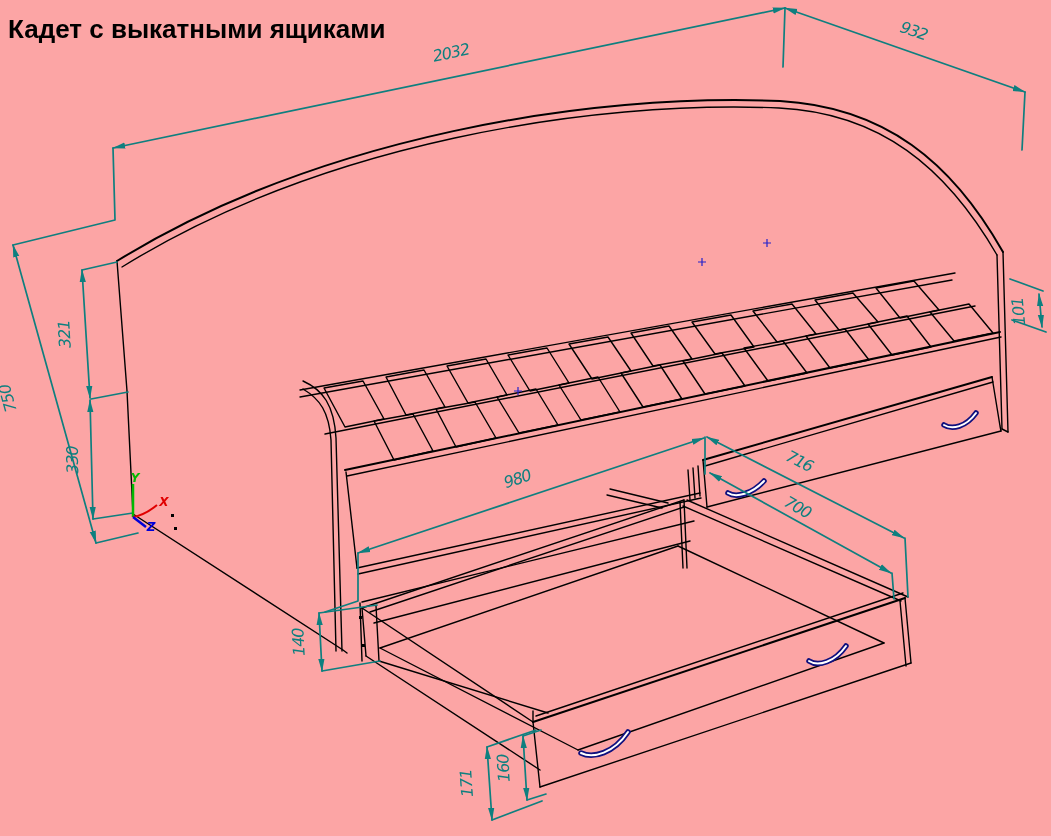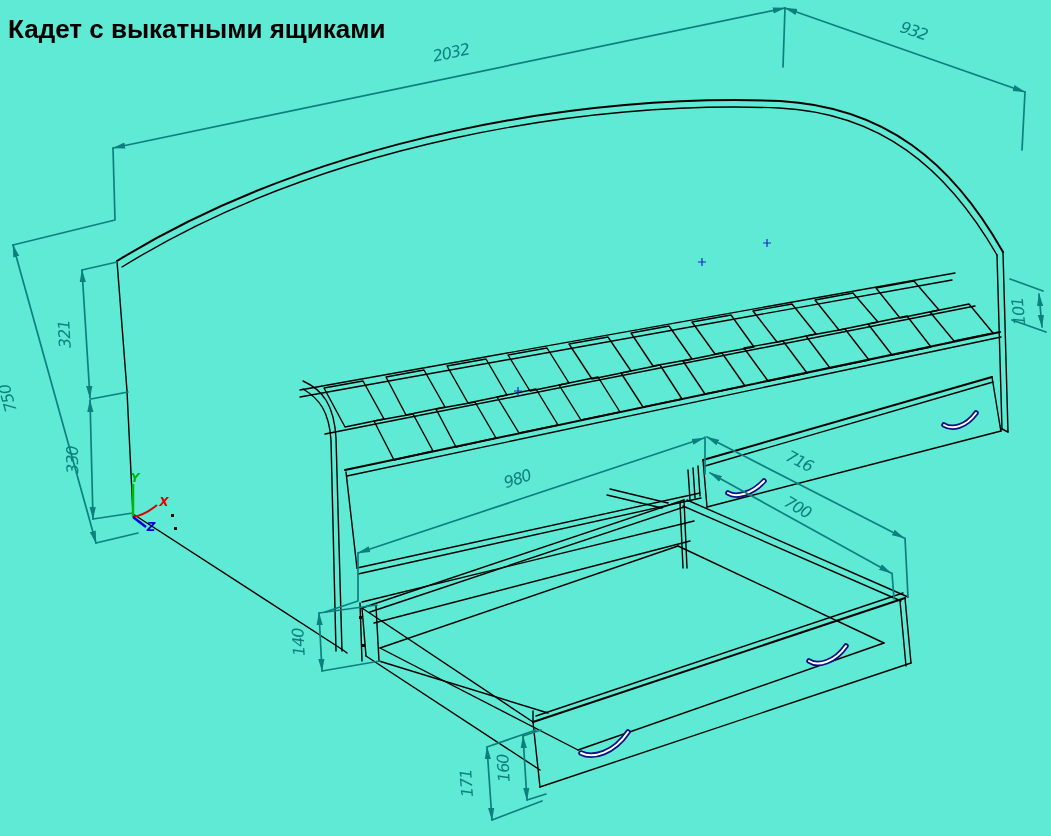--- a/index.html
+++ b/index.html
@@ -1,16 +1,16 @@
 <!DOCTYPE html>
 <html><head>
 <meta charset="utf-8">
 <style>
   html,body{margin:0;padding:0;background:#fff;}
-  .canvas{position:relative;width:1051px;height:836px;background:#5eead4;overflow:hidden;
+  .canvas{position:relative;width:1051px;height:836px;background:#fca5a5;overflow:hidden;
           font-family:"Liberation Sans", sans-serif;}
   .title{position:absolute;left:8px;top:14px;font-size:26px;font-weight:bold;color:#000;
          letter-spacing:0px;}
   svg{position:absolute;left:0;top:0;}
   .blk{stroke:#000;fill:none;stroke-width:1.4;stroke-linejoin:round;stroke-linecap:round;}
   .blk2{stroke:#000;fill:none;stroke-width:2;stroke-linejoin:round;stroke-linecap:round;}
   .dim{stroke:#0e7f7f;fill:none;stroke-width:1.7;stroke-linejoin:round;stroke-linecap:round;}
   .dimtxt{fill:#0e7f7f;font-family:"DejaVu Sans",sans-serif;font-style:italic;
           font-size:16px;letter-spacing:-1px;text-anchor:middle;}
   .axistxt{font-family:"DejaVu Sans",sans-serif;font-style:italic;font-weight:bold;

